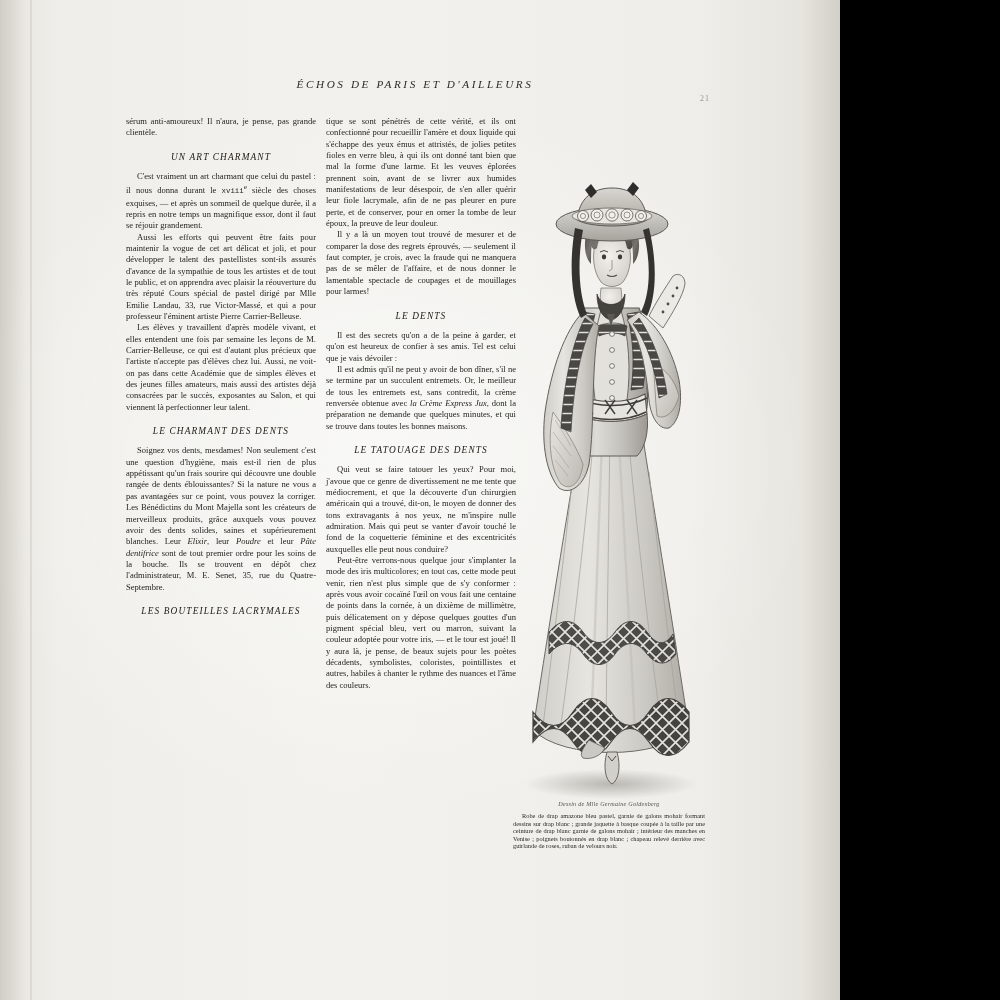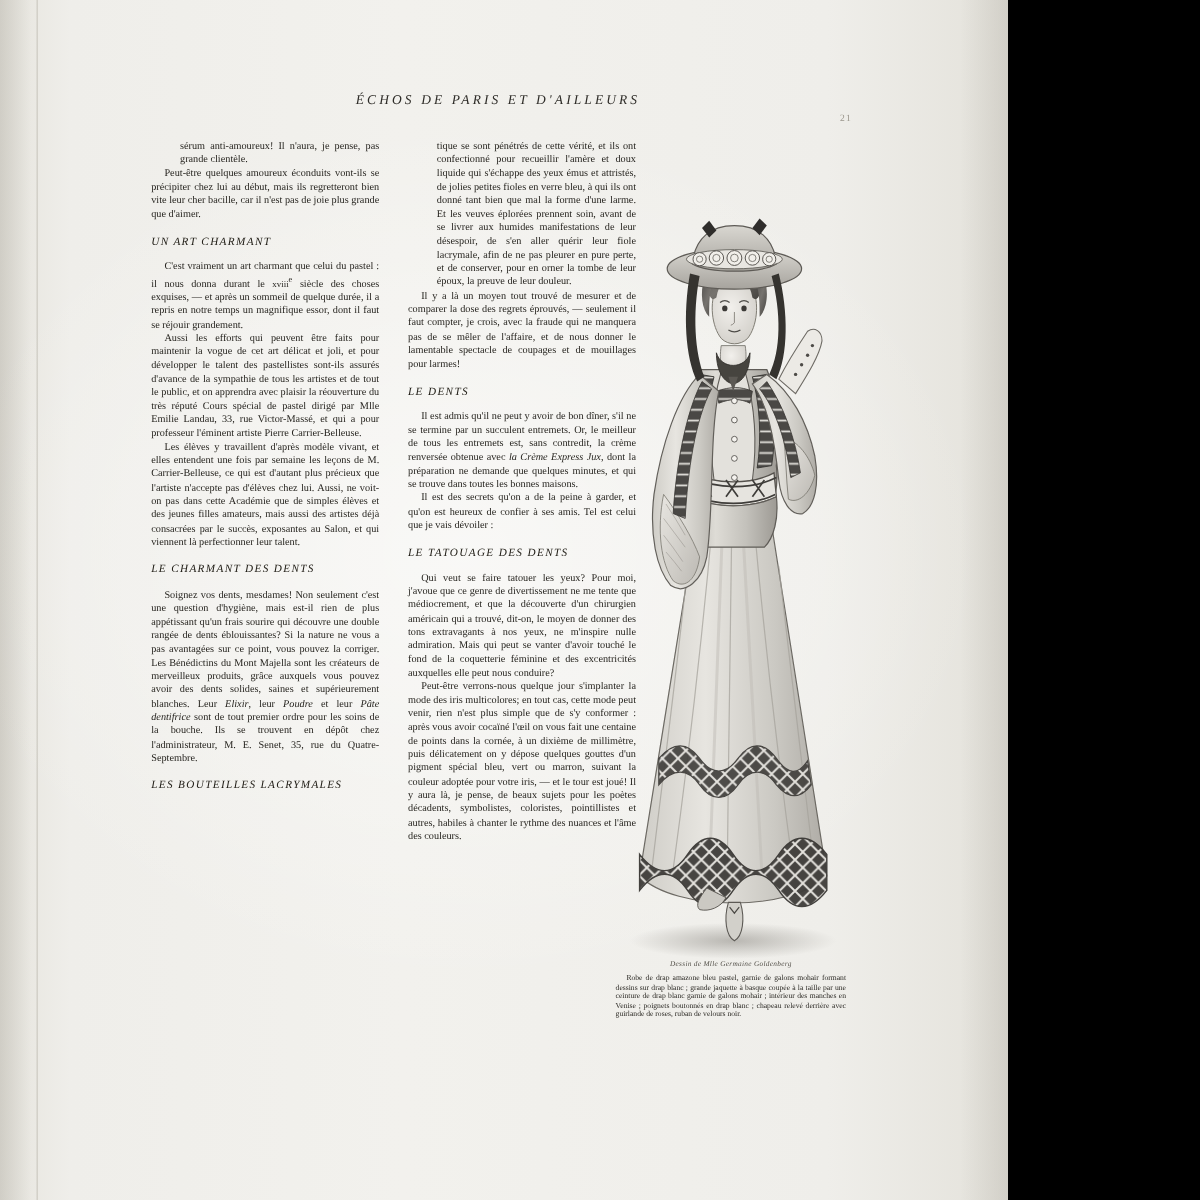--- a/index.html
+++ b/index.html
@@ -29,27 +29,27 @@
   #head .pno{position:absolute;right:-5px;top:16px;font-size:8px;color:#9a968c;
     letter-spacing:1px;}
   #rule{position:absolute;left:125px;top:98px;width:580px;height:1px;
     background:linear-gradient(90deg,#6e6a61,#8a8madd,#55524b);opacity:.75;}
 
   
   .col{position:absolute;top:116px;width:190px;
        font-size:8.55px;line-height:11.35px;color:#26241f;
        text-align:justify;}
   #col1{left:126px;}
-  #col2{left:340px;}
+  #col2{left:326px;}
   .col p{margin:0;text-indent:11px;}
-  .col p.noind{text-indent:0;margin-left:24px;}
+  .col p.noind{text-indent:0;}
   .col h3{margin:13px 0 8px;font-size:9.3px;font-weight:normal;
-    font-style:italic;letter-spacing:1.15px;color:#232019;}
+    font-style:italic;letter-spacing:1.15px;text-align:center;color:#232019;}
   .col i{font-style:italic;}
-  .sc{font-size:7.4px;}
+  .sc{font-size:7.4px;font-family:Liberation Mono, monospace;}
 
   
   #fig{position:absolute;left:513px;top:112px;width:196px;height:700px;}
   #figcap{position:absolute;left:513px;top:801px;width:192px;}
   #figcap .credit{text-align:center;font-style:italic;font-size:6.1px;
     color:#55524b;letter-spacing:.25px;margin-bottom:5px;}
   #figcap .desc{font-size:6.35px;line-height:7.6px;color:#2a2823;
     text-align:justify;text-indent:9px;}
 </style>
 </head>
@@ -63,35 +63,34 @@
   <div id="content">
 
     <div id="head">
       <div class="ttl">ÉCHOS DE PARIS ET D'AILLEURS</div>
       <div class="pno">21</div>
     </div>
     <div id="rule"></div>
 
     <div class="col" id="col1">
         <p class="noind">sérum anti-amoureux! Il n'aura, je pense, pas grande clientèle.</p>
-        <p>Peut-être quelques amoureux éconduits vont-ils se précipiter chez lui au début, mais ils regretteront bien vite leur cher bacille, car il n'est pas de joie plus grande que d'aimer.</p>
         <h3>UN ART CHARMANT</h3>
         <p>C'est vraiment un art charmant que celui du pastel : il nous donna durant le <span class="sc">xviii</span><sup>e</sup> siècle des choses exquises, — et après un sommeil de quelque durée, il a repris en notre temps un magnifique essor, dont il faut se réjouir grandement.</p>
         <p>Aussi les efforts qui peuvent être faits pour maintenir la vogue de cet art délicat et joli, et pour développer le talent des pastellistes sont-ils assurés d'avance de la sympathie de tous les artistes et de tout le public, et on apprendra avec plaisir la réouverture du très réputé Cours spécial de pastel dirigé par Mlle Emilie Landau, 33, rue Victor-Massé, et qui a pour professeur l'éminent artiste Pierre Carrier-Belleuse.</p>
         <p>Les élèves y travaillent d'après modèle vivant, et elles entendent une fois par semaine les leçons de M. Carrier-Belleuse, ce qui est d'autant plus précieux que l'artiste n'accepte pas d'élèves chez lui. Aussi, ne voit-on pas dans cette Académie que de simples élèves et des jeunes filles amateurs, mais aussi des artistes déjà consacrées par le succès, exposantes au Salon, et qui viennent là perfectionner leur talent.</p>
         <h3>LE CHARMANT DES DENTS</h3>
         <p>Soignez vos dents, mesdames! Non seulement c'est une question d'hygiène, mais est-il rien de plus appétissant qu'un frais sourire qui découvre une double rangée de dents éblouissantes? Si la nature ne vous a pas avantagées sur ce point, vous pouvez la corriger. Les Bénédictins du Mont Majella sont les créateurs de merveilleux produits, grâce auxquels vous pouvez avoir des dents solides, saines et supérieurement blanches. Leur <i>Elixir</i>, leur <i>Poudre</i> et leur <i>Pâte dentifrice</i> sont de tout premier ordre pour les soins de la bouche. Ils se trouvent en dépôt chez l'administrateur, M. E. Senet, 35, rue du Quatre-Septembre.</p>
         <h3>LES BOUTEILLES LACRYMALES</h3>
       </div>
     <div class="col" id="col2">
         <p class="noind">tique se sont pénétrés de cette vérité, et ils ont confectionné pour recueillir l'amère et doux liquide qui s'échappe des yeux émus et attristés, de jolies petites fioles en verre bleu, à qui ils ont donné tant bien que mal la forme d'une larme. Et les veuves éplorées prennent soin, avant de se livrer aux humides manifestations de leur désespoir, de s'en aller quérir leur fiole lacrymale, afin de ne pas pleurer en pure perte, et de conserver, pour en orner la tombe de leur époux, la preuve de leur douleur.</p>
         <p>Il y a là un moyen tout trouvé de mesurer et de comparer la dose des regrets éprouvés, — seulement il faut compter, je crois, avec la fraude qui ne manquera pas de se mêler de l'affaire, et de nous donner le lamentable spectacle de coupages et de mouillages pour larmes!</p>
         <h3>LE DENTS</h3>
+        <p>Il est des secrets qu'on a de la peine à garder, et qu'on est heureux de confier à ses amis. Tel est celui que je vais dévoiler :</p>
         <p>Il est admis qu'il ne peut y avoir de bon dîner, s'il ne se termine par un succulent entremets. Or, le meilleur de tous les entremets est, sans contredit, la crème renversée obtenue avec <i>la Crème Express Jux</i>, dont la préparation ne demande que quelques minutes, et qui se trouve dans toutes les bonnes maisons.</p>
-        <p>Il est des secrets qu'on a de la peine à garder, et qu'on est heureux de confier à ses amis. Tel est celui que je vais dévoiler :</p>
         <h3>LE TATOUAGE DES DENTS</h3>
         <p>Qui veut se faire tatouer les yeux? Pour moi, j'avoue que ce genre de divertissement ne me tente que médiocrement, et que la découverte d'un chirurgien américain qui a trouvé, dit-on, le moyen de donner des tons extravagants à nos yeux, ne m'inspire nulle admiration. Mais qui peut se vanter d'avoir touché le fond de la coquetterie féminine et des excentricités auxquelles elle peut nous conduire?</p>
         <p>Peut-être verrons-nous quelque jour s'implanter la mode des iris multicolores; en tout cas, cette mode peut venir, rien n'est plus simple que de s'y conformer : après vous avoir cocaïné l'œil on vous fait une centaine de points dans la cornée, à un dixième de millimètre, puis délicatement on y dépose quelques gouttes d'un pigment spécial bleu, vert ou marron, suivant la couleur adoptée pour votre iris, — et le tour est joué! Il y aura là, je pense, de beaux sujets pour les poètes décadents, symbolistes, coloristes, pointillistes et autres, habiles à chanter le rythme des nuances et l'âme des couleurs.</p>
       </div>
 
     <div id="fig">
       <svg viewBox="0 0 196 700" width="196" height="700">
         <defs>
           <linearGradient id="clothA" x1="0" y1="0" x2="1" y2="0">
             <stop offset="0" stop-color="#cfcdc7"></stop>

